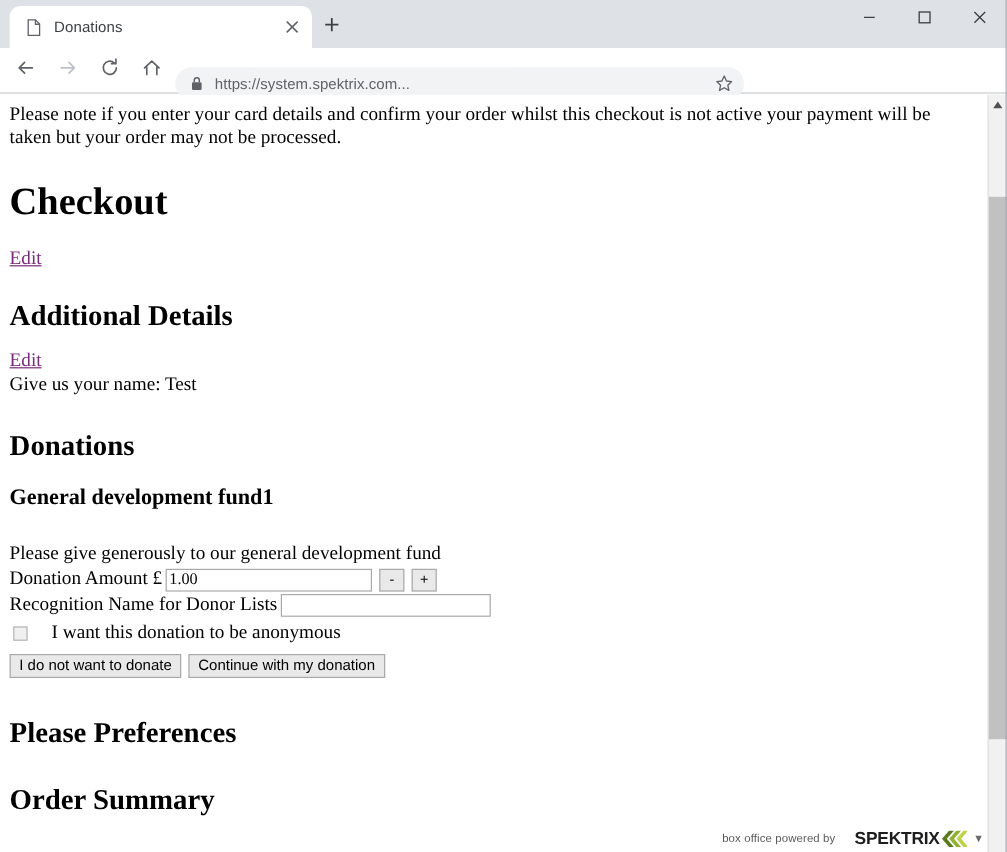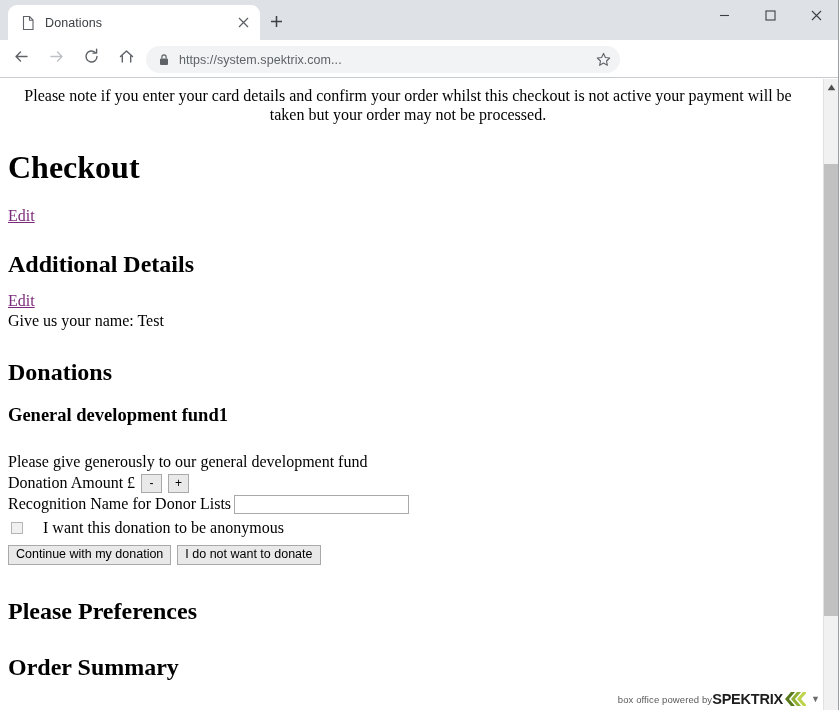--- a/index.html
+++ b/index.html
@@ -57,21 +57,21 @@
     background: #ffffff;
     border-bottom: 1px solid #c9ccd0;
     display: flex; align-items: center;
   }
   .nav-btn {
     width: 28px; height: 28px; margin-left: 7px;
     display: flex; align-items: center; justify-content: center;
     border-radius: 50%; flex: 0 0 auto;
   }
   .omnibox {
-    position: absolute; left: 146px; top: 6px; width: 474px; height: 27px;
+    position: absolute; left: 146px; top: 16px; width: 474px; height: 27px;
     background: #f1f3f4; border-radius: 14px;
     display: flex; align-items: center;
   }
   .omnibox-lock { margin-left: 12px; margin-right: 9px; flex: 0 0 auto; display:flex; }
   .omnibox-url {
     font-size: 12.5px; color: #5f6368; white-space: nowrap; overflow: hidden;
     flex: 1 1 auto; letter-spacing: .05px;
   }
   .omnibox-star { margin-right: 9px; flex: 0 0 auto; display:flex; }
 
@@ -110,21 +110,21 @@
   }
   .page {
     position: absolute; left: 0; top: 0; width: 823px; height: 631px;
     padding: 8px 10px 0 8px;
     font-family: "Liberation Serif", serif;
     font-size: 16px;
     color: #000000;
     line-height: 1.18;
   }
 
-  .notice { margin: 0 0 2px 0; font-size: 16px; max-width: 800px; text-align: center; }
+  .notice { margin: 0 0 2px 0; font-size: 16px; max-width: 800px; }
 
   h1.checkout {
     font-size: 32px; font-weight: bold; margin: 26px 0 24px 0; line-height: 1;
   }
   h2.section {
     font-size: 24px; font-weight: bold; margin: 26px 0 16px 0; line-height: 1;
   }
   h2.section.donations { margin: 30px 0 16px 0; }
   h3.fund {
     font-size: 18.5px; font-weight: bold; margin: 22px 0 28px 0; line-height: 1;
@@ -195,21 +195,21 @@
   }
 
   
   .spektrix-badge {
     position: absolute; right: 17px; bottom: 1px;
     display: flex; align-items: center;
     font-family: "Liberation Sans", sans-serif;
     background: #ffffff;
     padding: 2px 2px 2px 4px;
   }
-  .spektrix-text { font-size: 9.5px; color: #5a5a5a; margin-right: 0; letter-spacing: .1px; }
+  .spektrix-text { font-size: 9.5px; color: #5a5a5a; margin-right: 16px; letter-spacing: .1px; }
   .spektrix-logo { font-size: 14.5px; font-weight: bold; color: #1d1d1d; letter-spacing: -.2px; }
   .spektrix-chevrons { display: flex; align-items: center; margin-left: 1px; }
   .spektrix-caret { margin-left: 5px; color: #6b6b6b; font-size: 9px; }
 
   
   .scrollbar {
     position: absolute; right: 0; top: 79px; width: 16px; height: 631px;
     background: #f1f1f1; border-left: 1px solid #e0e0e0;
   }
   .sb-arrow-up {
@@ -403,37 +403,38 @@
       <a href="#" class="edit-link">Edit</a>
       <div class="detail-line">Give us your name: Test</div>
 
       
       <h2 class="section donations">Donations</h2>
       <h3 class="fund">General development fund1</h3>
       <p class="fund-desc">Please give generously to our general development fund</p>
 
       <div class="form-row">
         <span class="form-label">Donation Amount £</span>
+        <input class="txt amount" type="text" value="1.00" style="">
         <button class="stepper">-</button>
         <button class="stepper">+</button>
       </div>
 
       <div class="form-row">
         <span class="form-label">Recognition Name for Donor Lists</span>
         <input class="txt recog" type="text" value="" style="">
       </div>
 
       <div class="check-row">
         <input class="cbx" type="checkbox" style="">
         <span class="check-label">I want this donation to be anonymous</span>
       </div>
 
       <div class="btn-row">
+        <button class="action">I do not want to donate</button>
         <button class="action">Continue with my donation</button>
-        <button class="action">I do not want to donate</button>
       </div>
 
       <h2 class="section tail">Please Preferences</h2>
       <h2 class="section tail2">Order Summary</h2>
 
     </div>
 
     <div class="spektrix-badge">
       <span class="spektrix-text">box office powered by</span>
       <span class="spektrix-logo">SPEKTRIX</span>

